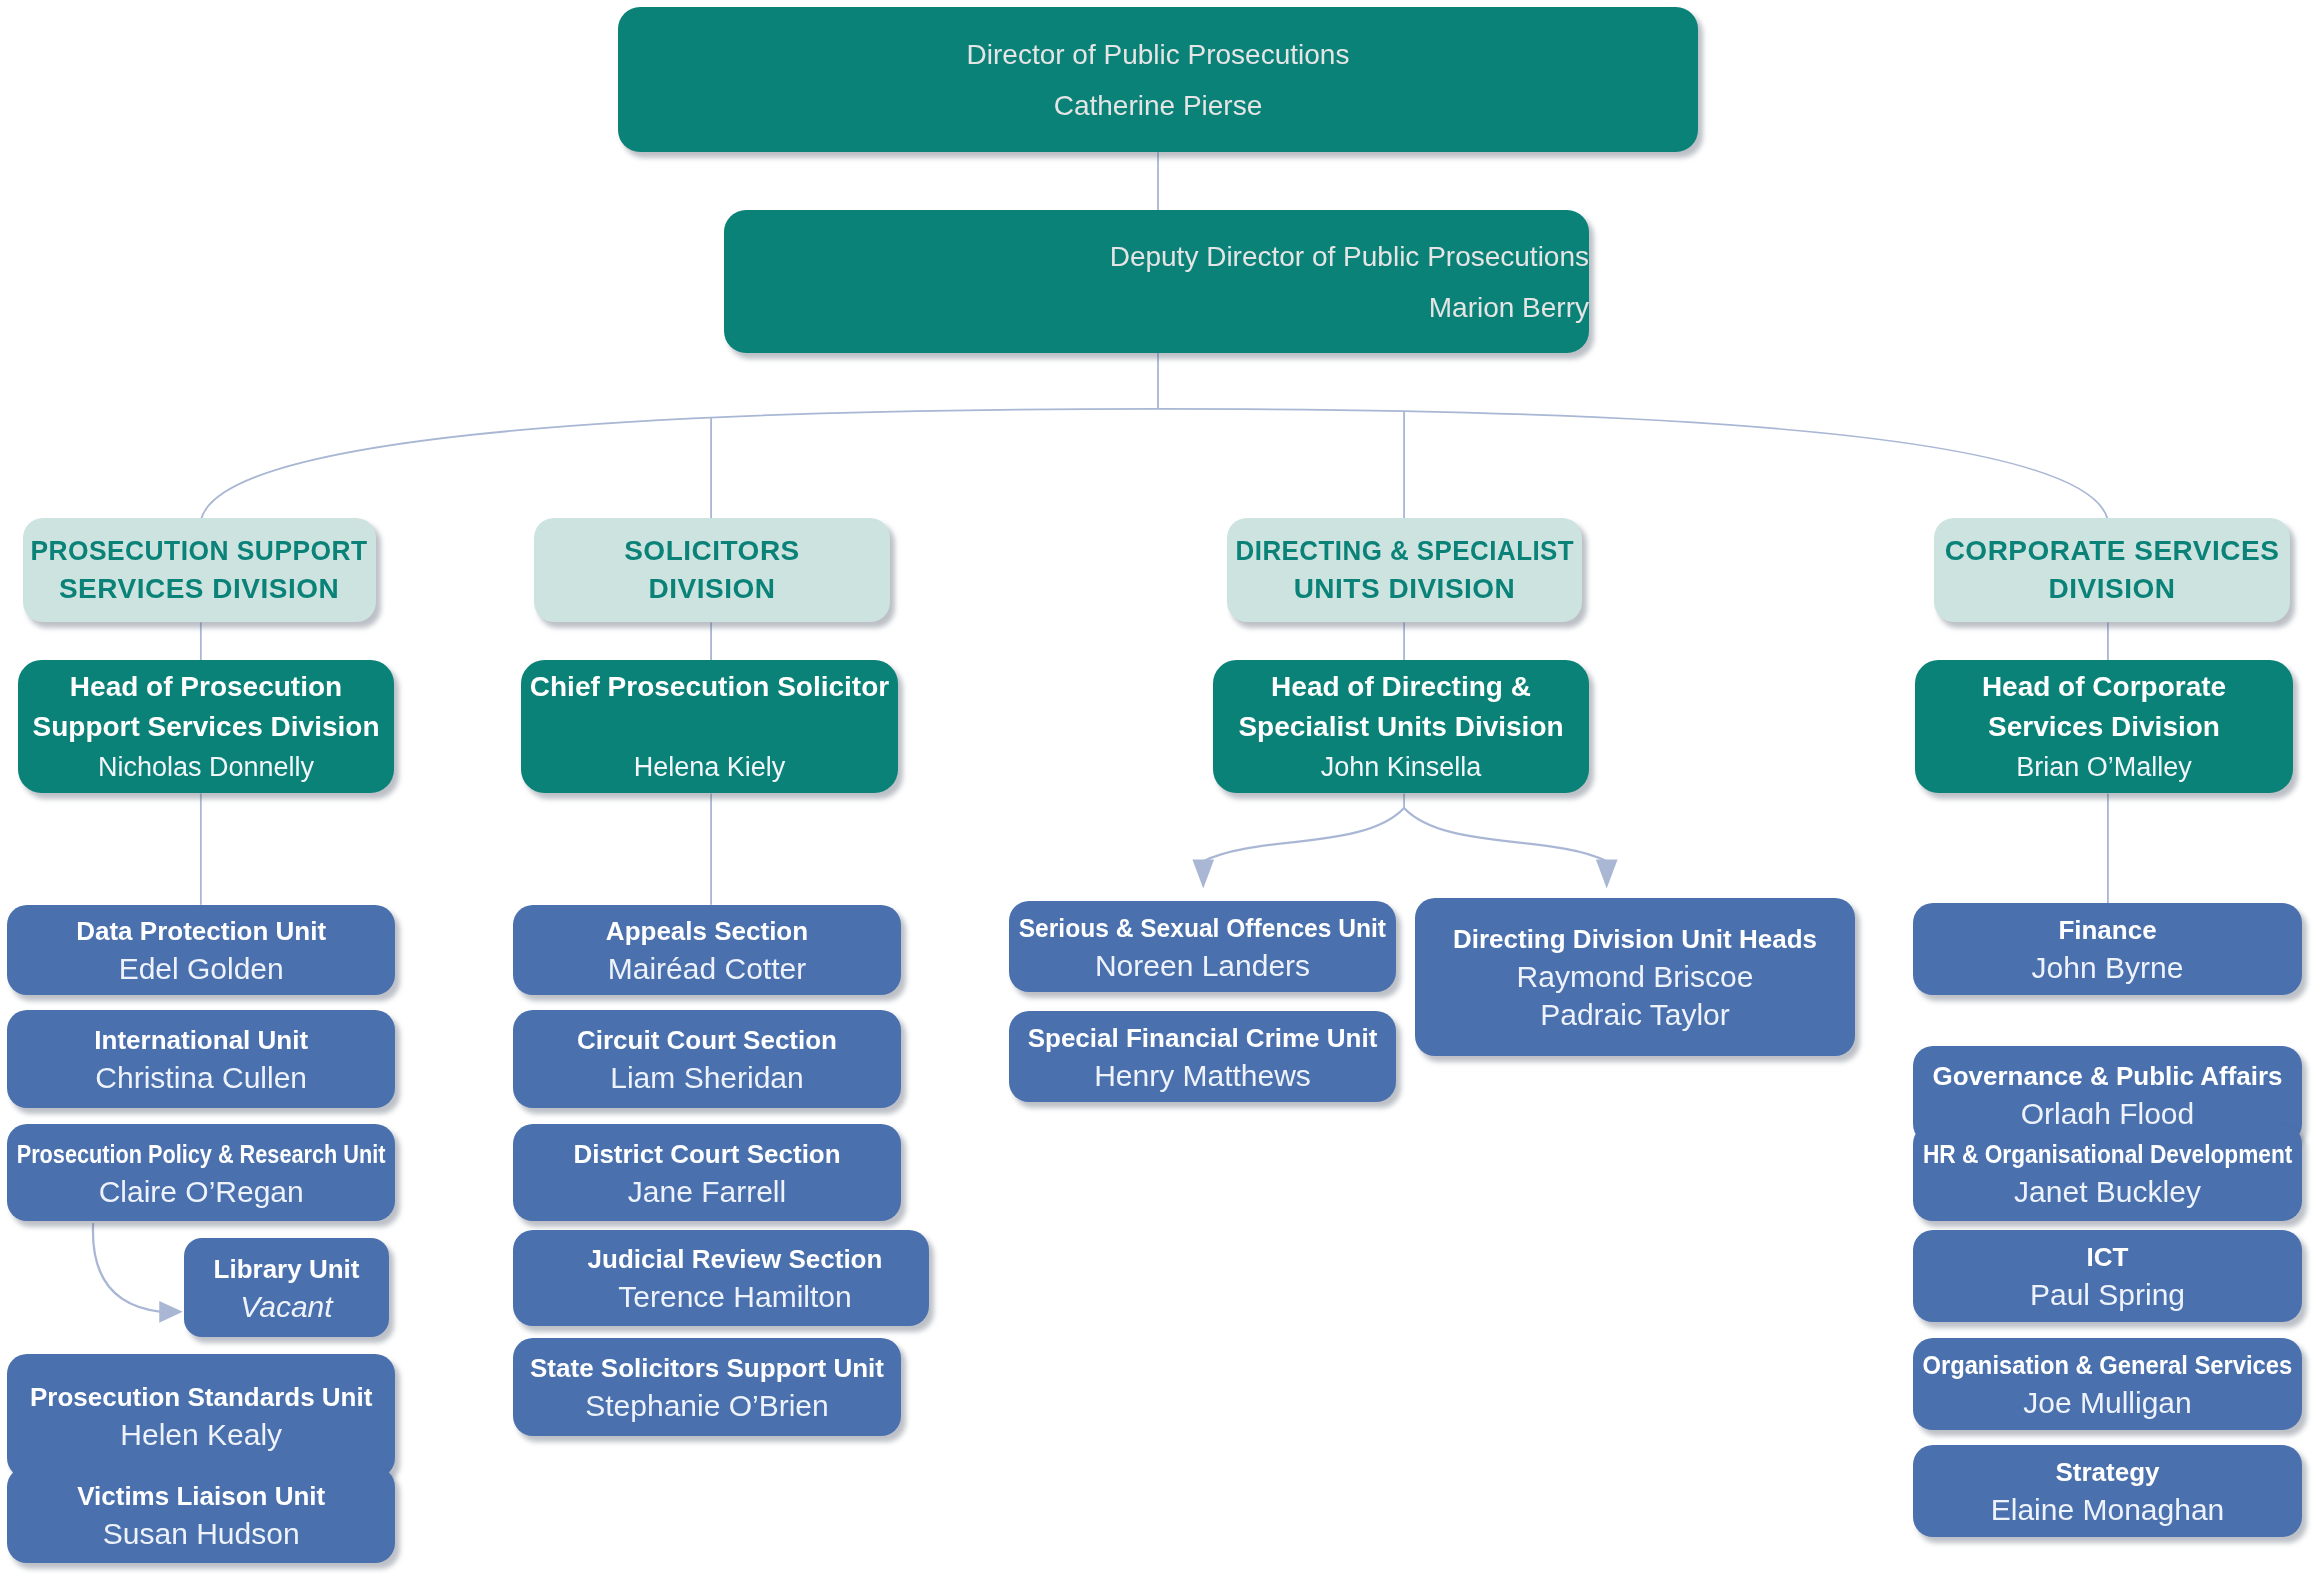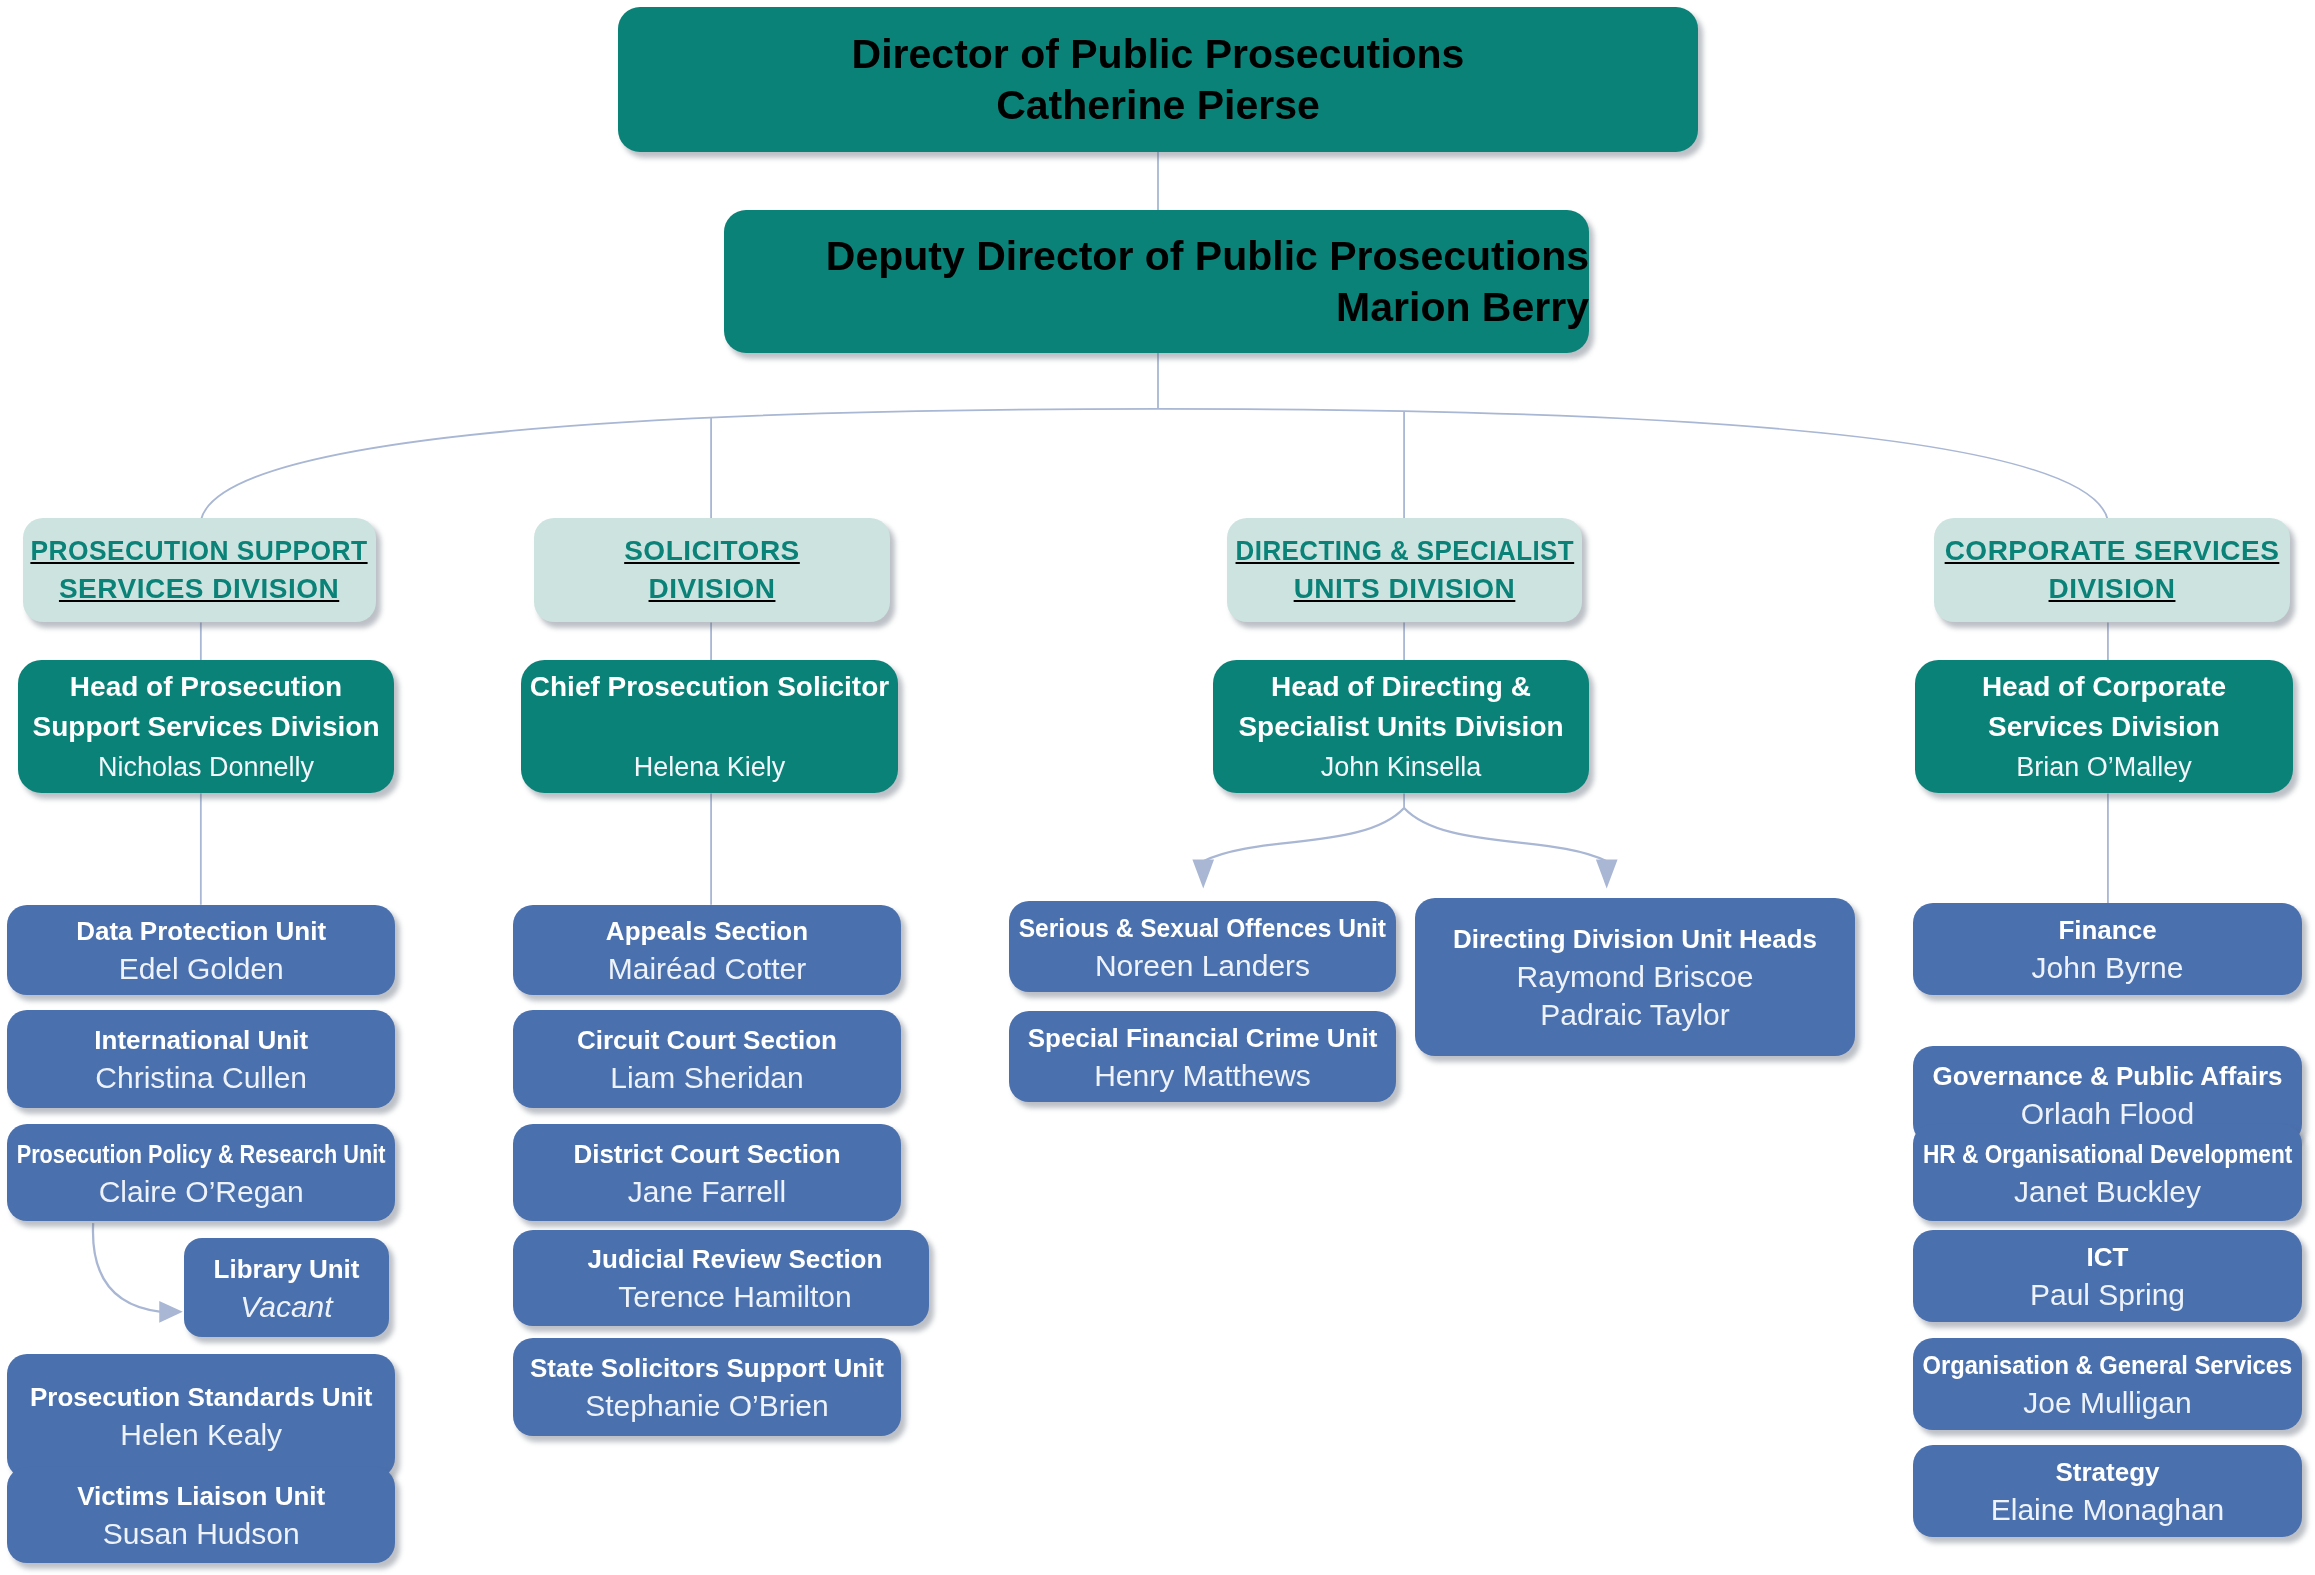--- a/index.html
+++ b/index.html
@@ -13,23 +13,23 @@
   svg.connectors{position:absolute;left:0;top:0;width:2316px;height:1576px;z-index:0;}
   .box{
     position:absolute;z-index:1;
     display:flex;flex-direction:column;align-items:center;justify-content:center;
     text-align:center;
     box-shadow:4.5px 5.4px 5.4px rgba(90,100,115,0.40);
   }
   .line{white-space:nowrap;transform-origin:50% 50%;}
   
   .bigteal{background:#0b8278;border-radius:22px;}
-  .bigteal .line{font-size:41px;line-height:51px;font-weight:700;color:#000000;}
-  
-  .divh{background:#cde3e0;border-radius:20px;text-decoration:underline;}
+  .bigteal .line{font-size:28px;line-height:51px;font-weight:400;color:#e5e5e5;}
+  
+  .divh{background:#cde3e0;border-radius:20px;}
   .divh .line{font-size:28px;line-height:38px;font-weight:700;color:#0b8278;letter-spacing:0.5px;}
   
   .head{background:#0b8278;border-radius:23.5px;}
   .head .hd-title{font-size:28px;line-height:40px;font-weight:700;color:#ffffff;}
   .head .hd-name{font-size:27px;line-height:40px;font-weight:400;color:#f2f6fb;}
   
   .unit{background:#4a70ae;border-radius:20px;}
   .unit .u-title{font-size:26px;line-height:38px;font-weight:700;color:#ffffff;}
   .unit .u-name{font-size:30px;line-height:38px;font-weight:400;color:#eef3fb;}
   .italic{font-style:italic;}

